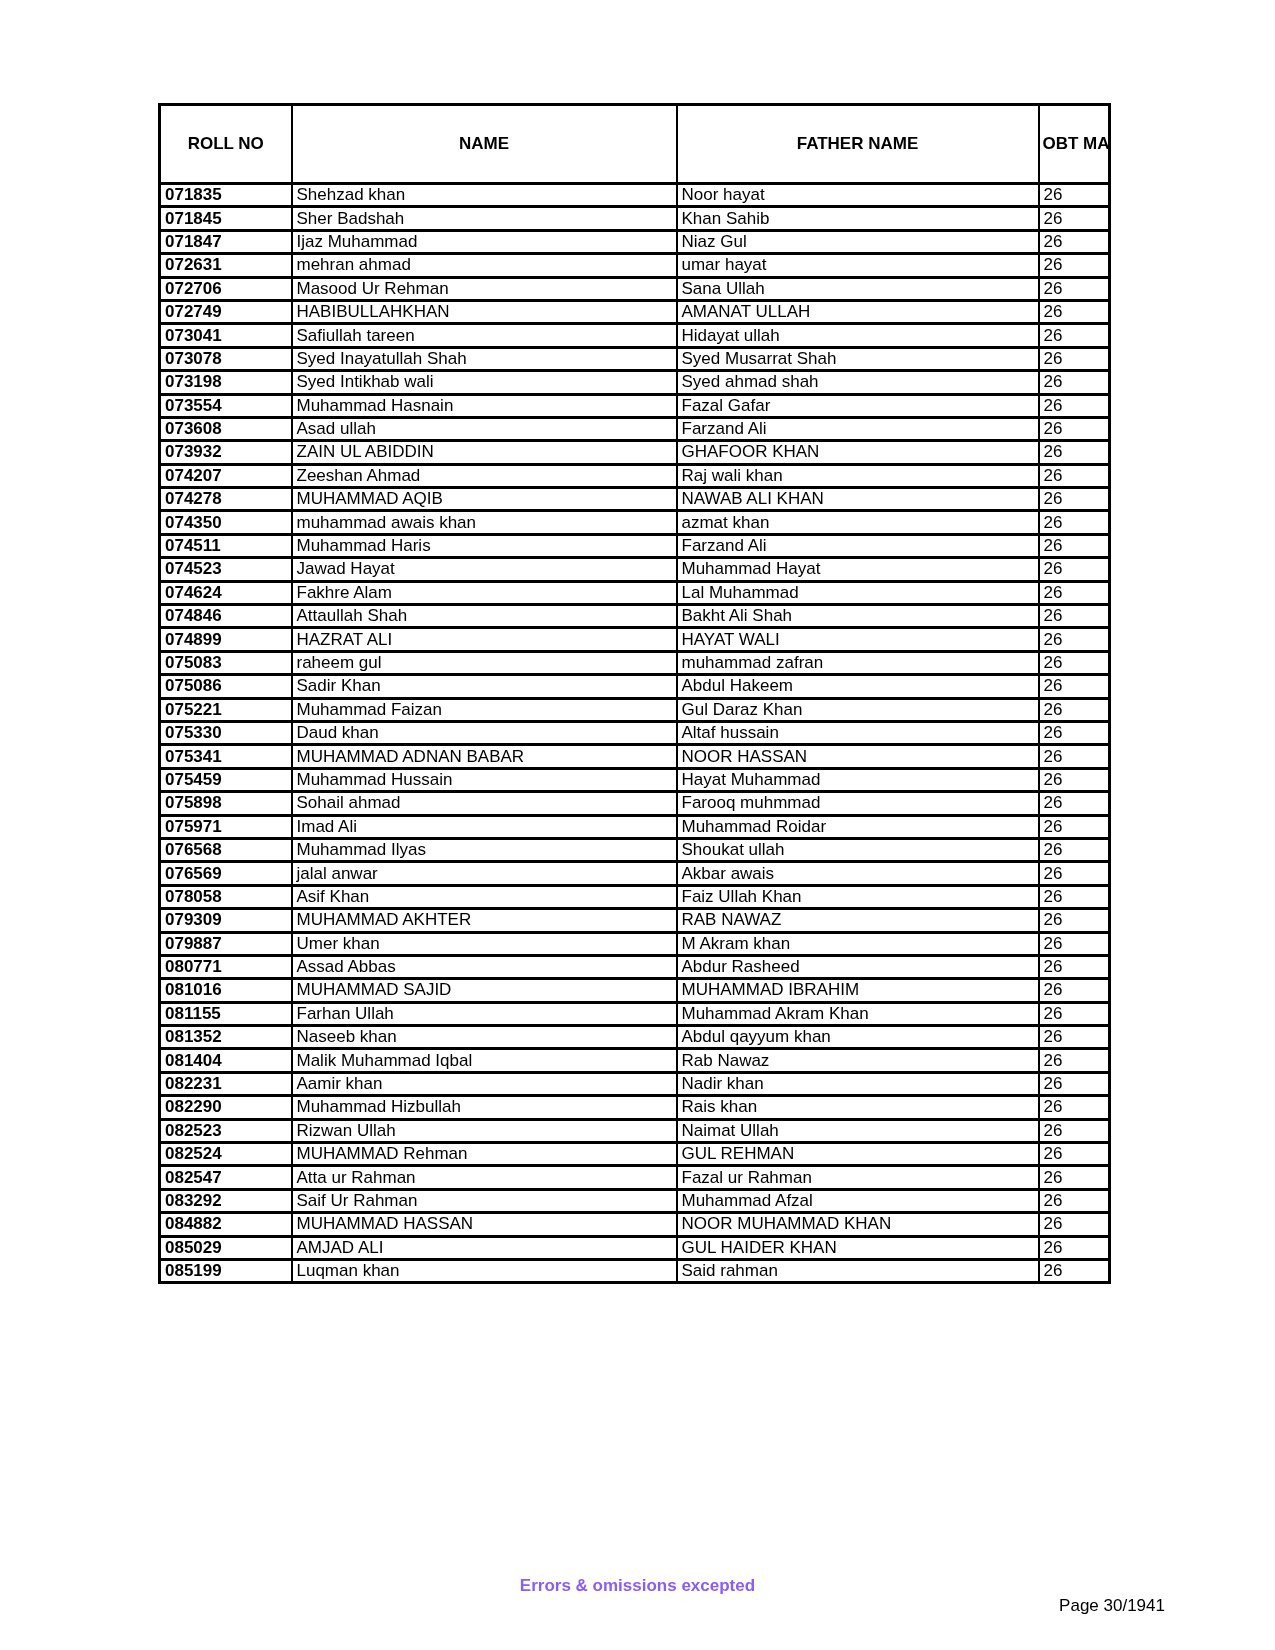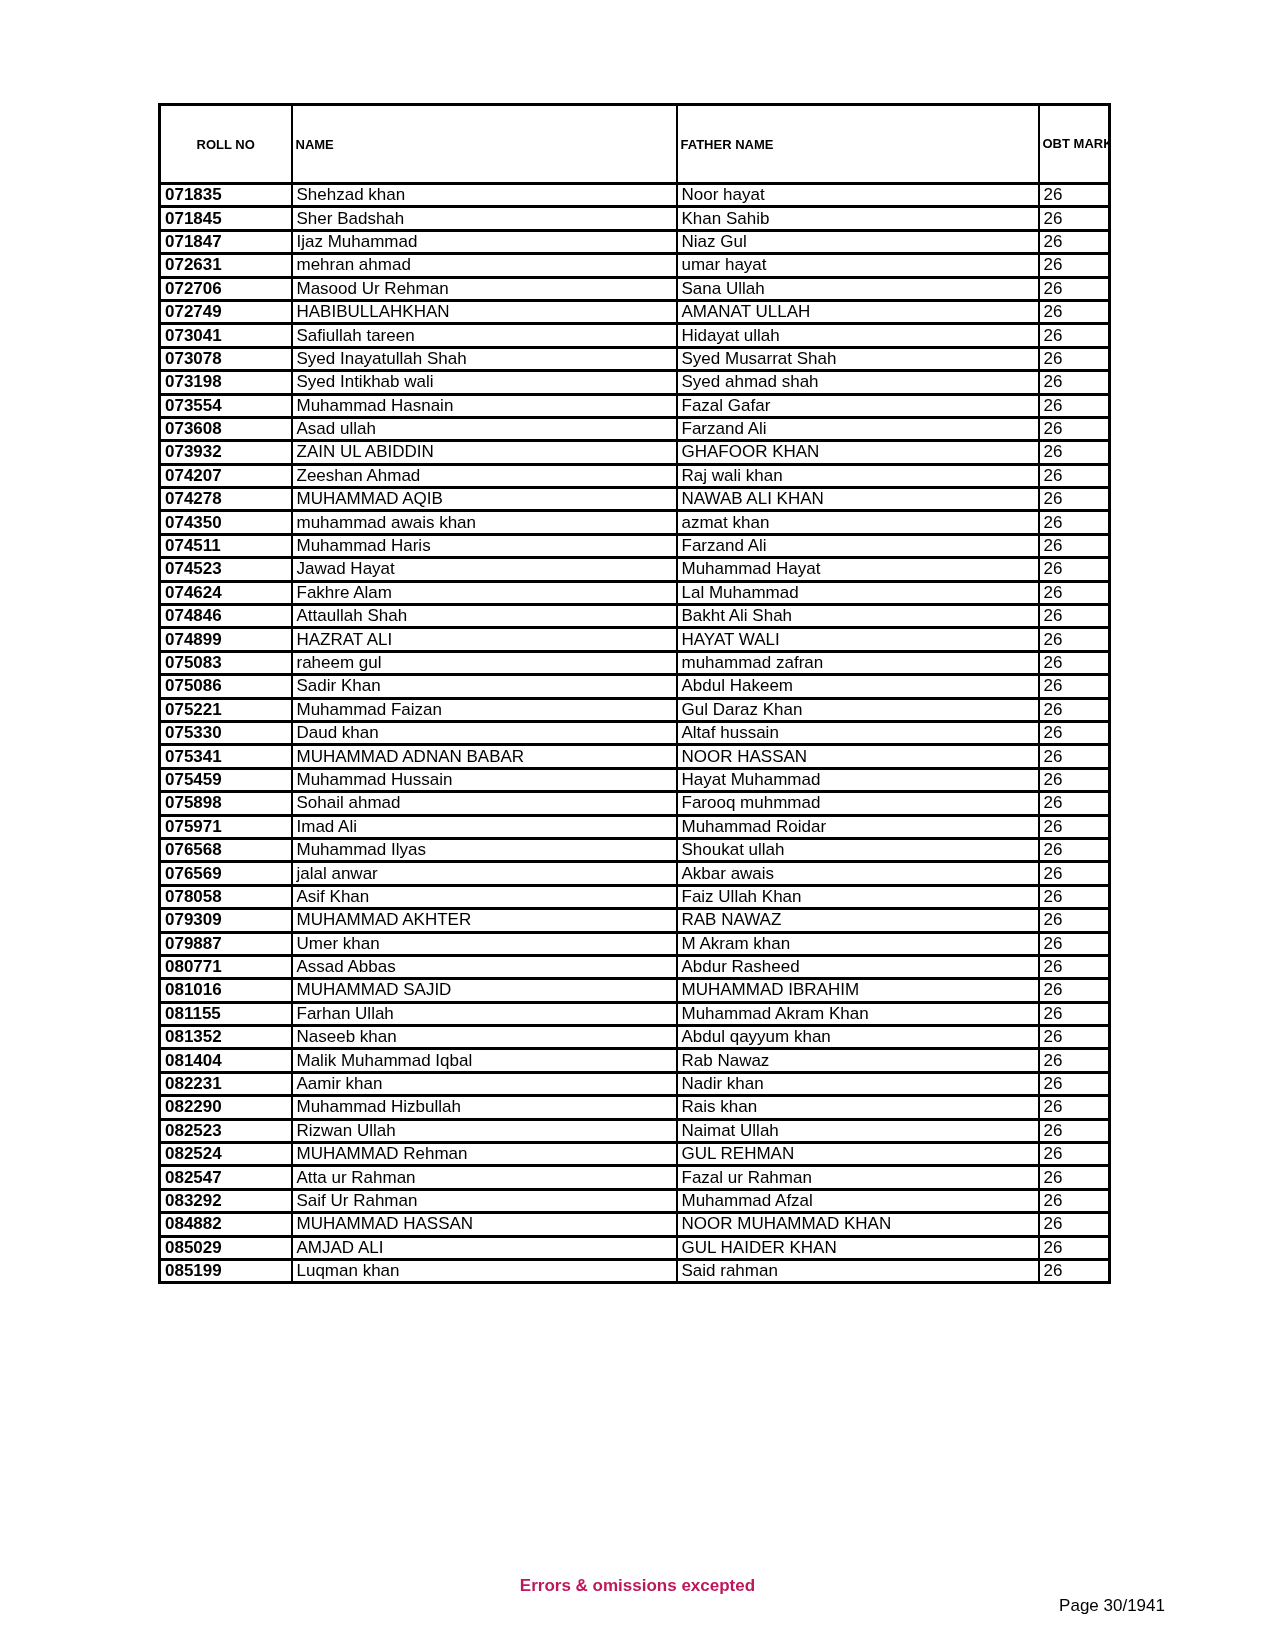--- a/index.html
+++ b/index.html
@@ -34,27 +34,27 @@
     border-left: 2px solid #000000;
     border-right: 2px solid #000000;
     border-top: 3px solid #000000;
     border-bottom: 3px solid #000000;
     color: #000000;
     overflow: hidden;
     white-space: nowrap;
   }
   table.marks-table thead th {
     height: 76px;
-    font-size: 13px;
+    font-size: 17px;
     font-weight: bold;
     vertical-align: middle;
     padding: 0 3px;
   }
   th.h-roll  { text-align: center; }
-  th.h-name, th.h-father { text-align: left; margin-left: 47px; }
+  th.h-name, th.h-father { text-align: center; margin-left: 47px; }
   th.h-marks {
     text-align: center;
     font-size: 16px;
     white-space: normal;
     line-height: 1.4;
     padding: 0 2px;
   }
   table.marks-table td {
     height: 20.4px;
     font-size: 17px;
@@ -69,21 +69,21 @@
   td.cell-marks { text-align: left; }
 
   .footer-note {
     position: absolute;
     left: 0;
     top: 1576px;
     width: 1275px;
     text-align: center;
     font-size: 17px;
     font-weight: bold;
-    color: #be185d;
+    color: #8b5cf6;
   }
   .footer-page {
     position: absolute;
     right: 110px;
     top: 1576px;
     font-size: 17px;
     color: #000000;
     margin-top: 20px;
   }
 </style>

